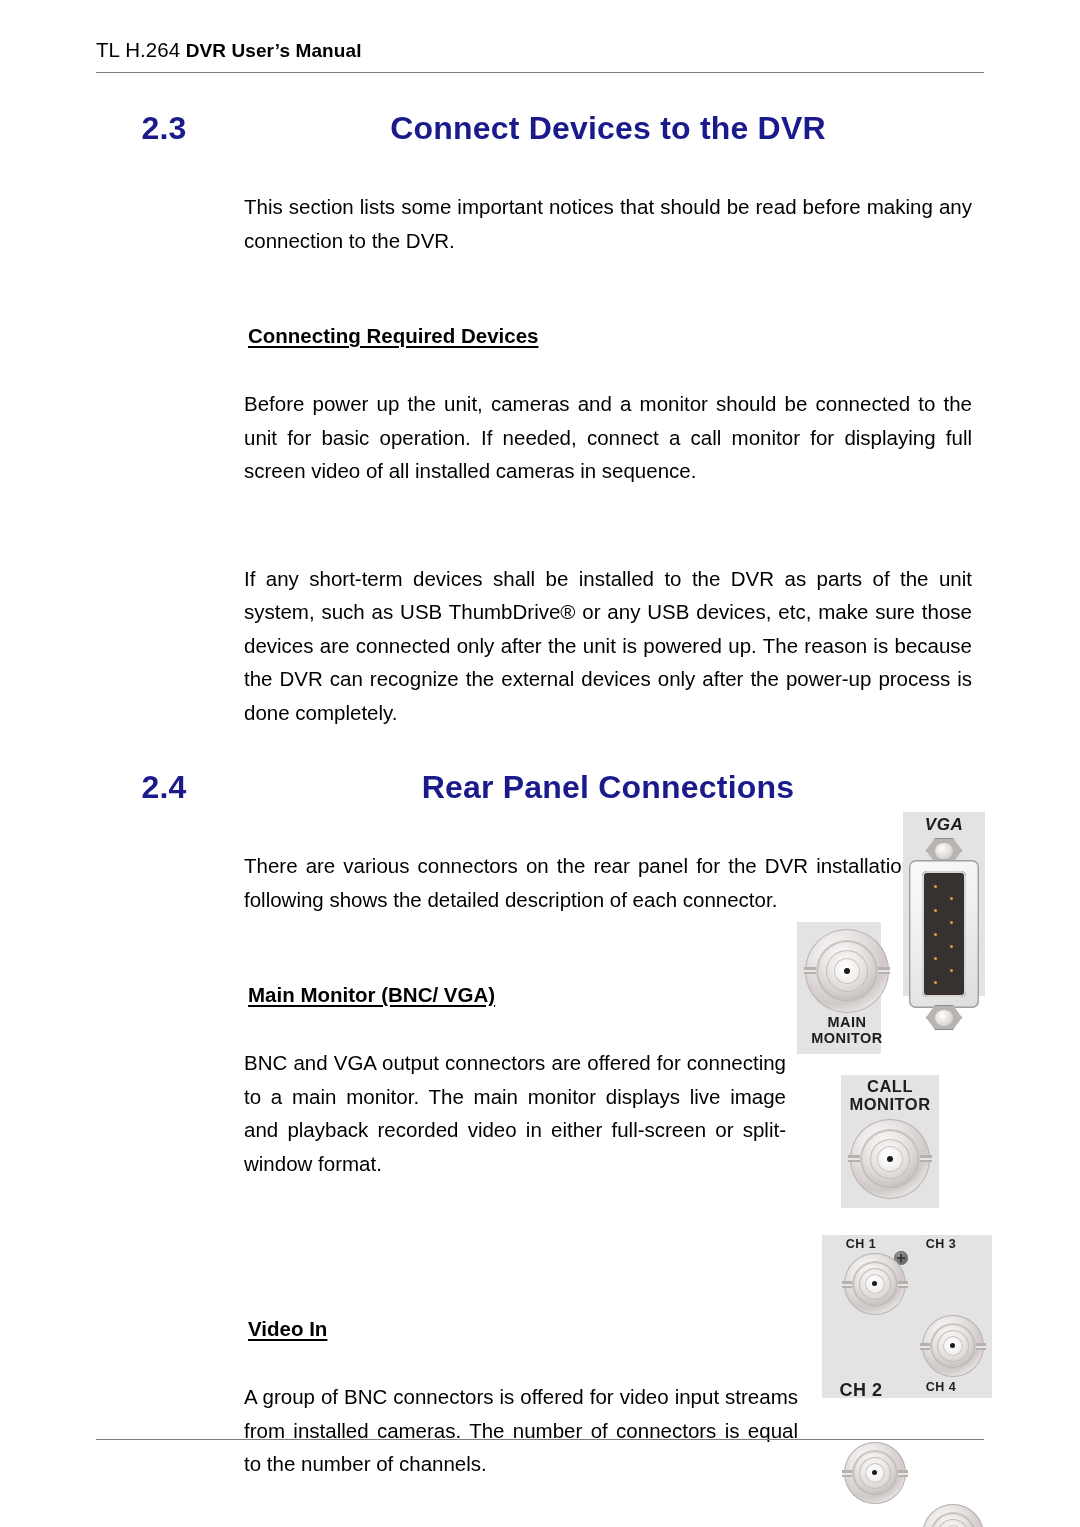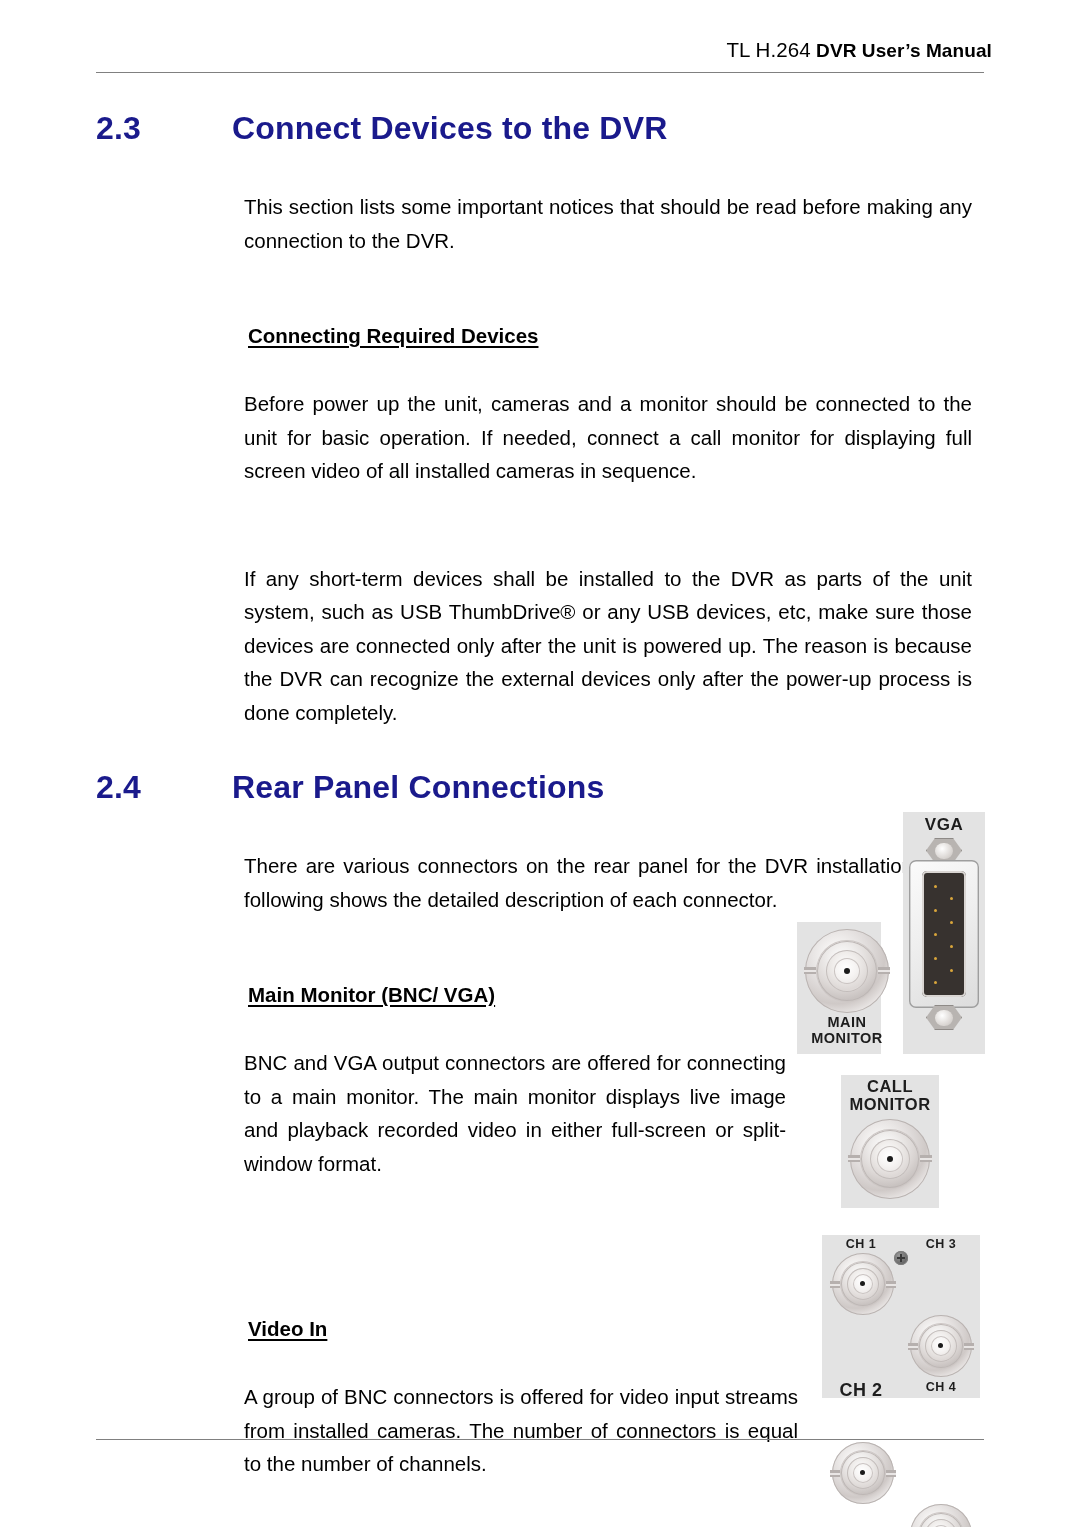--- a/index.html
+++ b/index.html
@@ -22,21 +22,20 @@
     box-sizing: border-box;
     padding: 0;
   }
 
   
   .header {
     position: absolute;
     top: 38px;
     left: 96px;
     right: 88px;
-    text-align: right;
     font-size: 19px;
     line-height: 24px;
     white-space: nowrap;
   }
   .header .hdr-model {
     font-weight: 400;
     font-size: 20.5px;
     letter-spacing: 0.1px;
   }
   .header .hdr-title {
@@ -63,20 +62,21 @@
 
   
   .section-head {
     display: flex;
     align-items: baseline;
     color: #1a1a8c;
     font-weight: 700;
     font-size: 32px;
     line-height: 40px;
     letter-spacing: 0.2px;
+    text-align: center;
   }
   .section-head .sec-num {
     width: 136px;
     flex: 0 0 136px;
   }
   .section-head .sec-title {
     flex: 1 1 auto;
   }
   .section-2-3 { margin-top: 10px; }
   .section-2-4 { margin-top: 38px; }
@@ -321,21 +321,21 @@
       <div class="pin" style="left:39px; top:39px; width:6px; height:6px;"></div>
       <div class="slot" style="left:-1px; top:38px; width:12px; height:3px;"></div>
       <div class="slot" style="left:73px; top:38px; width:12px; height:3px;"></div>
     </div>
     <div class="art-label" style="position:absolute; left:0; top:93px; width:100px; font-size:14.5px;">
       <div>MAIN</div>
       <div>MONITOR</div>
     </div>
   </div>
 
-  <div class="art" style="left:903px; top:812px; width:82px; height:242px;">
+  <div class="art" style="left:903px; top:812px; width:82px; height:184px;font-style:italic;">
     <div class="art-label" style="position:absolute; left:0; top:4px; width:82px; font-size:17px;">VGA</div>
     <div class="hexnut" style="left:23px; top:26px; width:36px; height:25px;">
       <div class="hexcore"></div>
     </div>
     <div class="vga-body" style="left:6px; top:48px; width:70px; height:148px;">
       <div class="vga-shell" style="left:13px; top:11px; width:44px; height:126px;">
         <div class="vga-pin" style="left:12px; top:14px;"></div>
         <div class="vga-pin" style="left:12px; top:38px;"></div>
         <div class="vga-pin" style="left:12px; top:62px;"></div>
         <div class="vga-pin" style="left:12px; top:86px;"></div>
@@ -359,21 +359,21 @@
     <div class="bnc" style="left:9px; top:44px; width:80px; height:80px;">
       <div class="ring2" style="left:11px; top:11px; width:58px; height:58px;"></div>
       <div class="ring3" style="left:20px; top:20px; width:40px; height:40px;"></div>
       <div class="core" style="left:27px; top:27px; width:26px; height:26px;"></div>
       <div class="pin" style="left:37px; top:37px; width:6px; height:6px;"></div>
       <div class="slot" style="left:-2px; top:36px; width:12px; height:3px;"></div>
       <div class="slot" style="left:70px; top:36px; width:12px; height:3px;"></div>
     </div>
   </div>
 
-  <div class="art" style="left:822px; top:1235px; width:158px; height:163px;">
+  <div class="art" style="left:822px; top:1235px; width:158px; height:163px;padding-left:12px;">
     <div class="art-label" style="position:absolute; left:12px; top:3px; width:54px; font-size:12.5px;">CH 1</div>
     <div class="art-label" style="position:absolute; left:92px; top:3px; width:54px; font-size:12.5px;">CH 3</div>
 
     <div class="screw" style="left:72px; top:16px; width:14px; height:14px;"></div>
 
     <div class="bnc" style="left:10px; top:18px; width:62px; height:62px;">
       <div class="ring2" style="left:9px; top:9px; width:44px; height:44px;"></div>
       <div class="ring3" style="left:15px; top:15px; width:32px; height:32px;"></div>
       <div class="core" style="left:21px; top:21px; width:20px; height:20px;"></div>
       <div class="pin" style="left:28px; top:28px; width:5px; height:5px;"></div>

